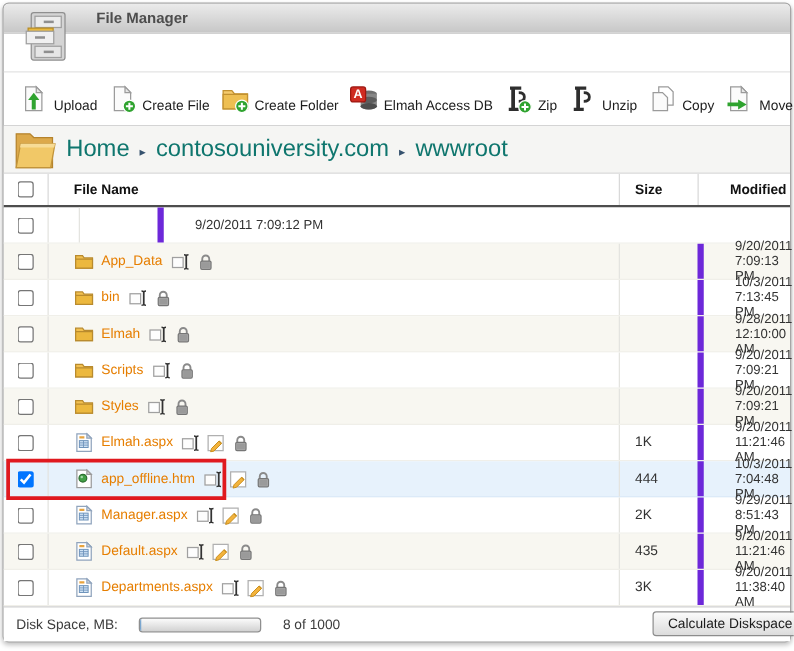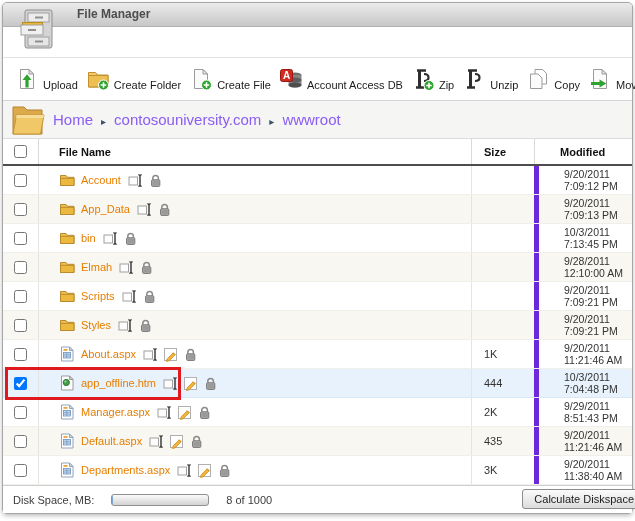--- a/index.html
+++ b/index.html
@@ -11,27 +11,27 @@
   .cabinet svg{width:48px;height:48px;display:block;}
   
   .toolbar{margin-top:30px;height:42px;border-top:1px solid #e3e3e3;border-bottom:1px solid #d4d4d4;display:flex;align-items:center;justify-content:space-between;padding:0 8px;position:relative;overflow:visible;}
   .tb-item{display:flex;align-items:flex-end;gap:4px;padding:3px 4px;cursor:pointer;font-size:11px;color:#1c1c1c;white-space:nowrap;}
   .tb-item .tb-icon svg{width:24px;height:24px;display:block;}
   .tb-sep{width:1px;height:30px;background:#d9d9d9;}
   
   .crumbbar{height:37px;background:#f5f5f3;border-bottom:1px solid #dcdcdc;position:relative;display:flex;align-items:center;padding-left:50px;}
   .bigfolder{position:absolute;left:7px;top:1px;}
   .bigfolder svg{width:36px;height:35px;display:block;}
-  .crumb{color:#8b5cf6;font-size:15px;text-decoration:none;cursor:pointer;}
+  .crumb{color:#0f766e;font-size:19px;text-decoration:none;cursor:pointer;}
   .crumb-sep{color:#36526e;font-size:10px;margin:0 8px;}
   
   .ghead{display:flex;height:25px;align-items:stretch;border-bottom:2px solid #4d4d4d;font-weight:bold;font-size:11px;color:#111;background:#fff;}
   .c-check{width:36px;display:flex;justify-content:center;align-items:center;border-right:1px solid #d9d9d9;flex:none;box-sizing:border-box;}
   .c-name{width:420px;flex:none;display:flex;align-items:center;padding-left:8px;box-sizing:border-box;margin-left:12px;}
-  .c-size{width:63px;flex:none;display:flex;align-items:center;padding-left:12px;border-left:1px solid #d9d9d9;box-sizing:border-box;}
+  .c-size{width:63px;flex:none;display:flex;align-items:center;padding-left:12px;border-left:1px solid #d9d9d9;box-sizing:border-box;margin-left:24px;}
   .c-mod{flex:1;display:flex;align-items:center;padding-left:25px;border-left:1px solid #d9d9d9;box-sizing:border-box;}
   .row{display:flex;height:29px;box-sizing:border-box;align-items:stretch;font-size:11px;background:#fff;border-bottom:1px solid #f0efe9;position:relative;}
   .row.alt{background:#f8f7f1;}
   .row.selected{background:#e7f2fc;border-bottom:1px solid #d9e8f6;}
   .row .c-check{border-right:1px solid #e4e4e0;}
   .row .c-size{border-left:1px solid #e4e4e0;color:#333;}
   .row .c-mod{border-left:5px solid #6d28d9;color:#333;font-size:10.5px;}
   .ftype{display:inline-flex;margin-right:6px;}
   .ftype svg{width:16px;height:16px;display:block;}
   .fname{color:#e67e00;text-decoration:none;cursor:pointer;margin-right:7px;}
@@ -74,52 +74,52 @@
             <path d="M14 2.5V7h4.5z" fill="#e7e7e7" stroke="#9b9b9b"></path>
             <path d="M12 20.5v-8" stroke="#2fa32f" stroke-width="3.2"></path>
             <path d="M7.5 13L12 7.2 16.5 13z" fill="#2fa32f"></path>
           </svg>
         </span>
         <span>Upload</span>
       </div>
       <div class="tb-item">
         <span class="tb-icon">
           <svg viewBox="0 0 24 24">
+            <path d="M5.5 2.5h8.5l4.5 4.5v14.5H5.5z" fill="#fbfbfb" stroke="#9b9b9b"></path>
+            <path d="M14 2.5V7h4.5z" fill="#e7e7e7" stroke="#9b9b9b"></path>
+            <circle cx="17.5" cy="18" r="5" fill="#2fa32f" stroke="#fff"></circle>
+            <path d="M17.5 15.2v5.6M14.7 18h5.6" stroke="#fff" stroke-width="1.6"></path>
+          </svg>
+        </span>
+        <span>Create File</span>
+      </div>
+      <div class="tb-item">
+        <span class="tb-icon">
+          <svg viewBox="0 0 24 24">
             <path d="M2.5 5.5h7l2 2.5h10.5v12H2.5z" fill="#f5cb6e" stroke="#c2912f"></path>
             <path d="M2.5 8.5h19.5V20H2.5z" fill="#eebf52" stroke="#c2912f"></path>
             <circle cx="17.5" cy="18" r="5" fill="#2fa32f" stroke="#fff"></circle>
             <path d="M17.5 15.2v5.6M14.7 18h5.6" stroke="#fff" stroke-width="1.6"></path>
           </svg>
         </span>
         <span>Create Folder</span>
-      </div>
-      <div class="tb-item">
-        <span class="tb-icon">
-          <svg viewBox="0 0 24 24">
-            <path d="M5.5 2.5h8.5l4.5 4.5v14.5H5.5z" fill="#fbfbfb" stroke="#9b9b9b"></path>
-            <path d="M14 2.5V7h4.5z" fill="#e7e7e7" stroke="#9b9b9b"></path>
-            <circle cx="17.5" cy="18" r="5" fill="#2fa32f" stroke="#fff"></circle>
-            <path d="M17.5 15.2v5.6M14.7 18h5.6" stroke="#fff" stroke-width="1.6"></path>
-          </svg>
-        </span>
-        <span>Create File</span>
       </div>
       <div class="tb-sep"></div>
       <div class="tb-item">
         <span class="tb-icon">
           <svg viewBox="0 0 24 24">
             <ellipse cx="16" cy="8" rx="6.5" ry="2.6" fill="#6f6f6f"></ellipse>
             <path d="M9.5 8v10c0 1.4 2.9 2.6 6.5 2.6s6.5-1.2 6.5-2.6V8" fill="#878787"></path>
             <ellipse cx="16" cy="13" rx="6.5" ry="2.6" fill="#5d5d5d"></ellipse>
             <ellipse cx="16" cy="18" rx="6.5" ry="2.6" fill="#4d4d4d"></ellipse>
             <rect x="1.5" y="2.5" width="12" height="12" rx="2" fill="#cf2b21" stroke="#9d1710"></rect>
             <text x="7.5" y="11.6" text-anchor="middle" font-size="10" font-weight="bold" fill="#fff" font-family="Liberation Sans,sans-serif">A</text>
           </svg>
         </span>
-        <span>Account Access DB</span>
+        <span>Elmah Access DB</span>
       </div>
       <div class="tb-sep"></div>
       <div class="tb-item">
         <span class="tb-icon">
           <svg viewBox="0 0 24 24">
             <path d="M6 3.5h9M5 20.5h8" stroke="#2e2e2e" stroke-width="2.6"></path>
             <path d="M8.5 3.5v17" stroke="#2e2e2e" stroke-width="3"></path>
             <path d="M13 7c3 0 4.5 1.6 4.5 3.5S16 14 13 14" stroke="#2e2e2e" stroke-width="2.2" fill="none"></path>
             <circle cx="18" cy="18.5" r="5" fill="#2fa32f" stroke="#fff"></circle>
             <path d="M18 15.7v5.6M15.2 18.5h5.6" stroke="#fff" stroke-width="1.6"></path>
@@ -178,43 +178,20 @@
     <div class="c-name">File Name</div>
     <div class="c-size">Size</div>
     <div class="c-mod">Modified</div>
   </div>
 
   <div id="tbody">
       <div class="row">
         <div class="c-check">
           <input type="checkbox" style="">
         </div>
-        <div class="c-name">
-          <span class="ftype">
-            <svg viewBox="0 0 16 16">
-              <path d="M1.5 3.5h5.5l1.3 1.8H15v8.2H1.5z" fill="#f2c051" stroke="#b98b2e"></path>
-              <path d="M1.5 6.3H15v7.2H1.5z" fill="#ecb83e" stroke="#b98b2e"></path>
-            </svg>
-          </span>
-          <a class="fname">Account</a>
-          <span class="act">
-            <svg viewBox="0 0 15 15">
-              <rect x="1" y="4" width="8.5" height="8" fill="#fdfdfd" stroke="#a0a0a0"></rect>
-              <path d="M12 1.8v11.4" stroke="#333" stroke-width="1.4"></path>
-              <path d="M10.2 1.8c.9 0 1.8.5 1.8.5s.9-.5 1.8-.5M10.2 13.2c.9 0 1.8-.5 1.8-.5s.9.5 1.8.5" stroke="#333" stroke-width="1.1" fill="none"></path>
-            </svg>
-          </span>
-          <span class="act">
-            <svg viewBox="0 0 15 15">
-              <path d="M4.8 7V5.2a2.8 2.8 0 015.6 0V7" fill="none" stroke="#8a8a8a" stroke-width="1.5"></path>
-              <rect x="3.6" y="6.8" width="8.2" height="6.6" rx="1" fill="#b3b3b3" stroke="#767676"></rect>
-              <rect x="4.5" y="7.7" width="6.4" height="4.9" fill="#9a9a9a"></rect>
-            </svg>
-          </span>
-        </div>
         <div class="c-size"></div>
         <div class="c-mod">9/20/2011 7:09:12 PM</div>
       </div>
       <div class="row alt">
         <div class="c-check">
           <input type="checkbox" style="">
         </div>
         <div class="c-name">
           <span class="ftype">
             <svg viewBox="0 0 16 16">
@@ -368,21 +345,21 @@
         <div class="c-name">
           <span class="ftype">
             <svg viewBox="0 0 16 16">
               <path d="M2.5 1h8l3.5 3.5V15H2.5z" fill="#fff" stroke="#90a4bd"></path>
               <path d="M10.5 1v3.5H14z" fill="#dcdcdc" stroke="#90a4bd"></path>
               <rect x="4.5" y="3" width="4" height="1.8" fill="#e8a33d"></rect>
               <rect x="4.5" y="6.5" width="7" height="5.5" fill="#cfe2f4" stroke="#6f94bb" stroke-width=".8"></rect>
               <path d="M4.5 8.3h7M4.5 10.1h7M7.8 6.5v5.5" stroke="#6f94bb" stroke-width=".7"></path>
             </svg>
           </span>
-          <a class="fname">About.aspx</a>
+          <a class="fname">Elmah.aspx</a>
           <span class="act">
             <svg viewBox="0 0 15 15">
               <rect x="1" y="4" width="8.5" height="8" fill="#fdfdfd" stroke="#a0a0a0"></rect>
               <path d="M12 1.8v11.4" stroke="#333" stroke-width="1.4"></path>
               <path d="M10.2 1.8c.9 0 1.8.5 1.8.5s.9-.5 1.8-.5M10.2 13.2c.9 0 1.8-.5 1.8-.5s.9.5 1.8.5" stroke="#333" stroke-width="1.1" fill="none"></path>
             </svg>
           </span>
           <span class="act">
             <svg viewBox="0 0 15 15">
               <rect x="1.5" y="1.5" width="12" height="12" fill="#fff" stroke="#b0b0b0"></rect>

